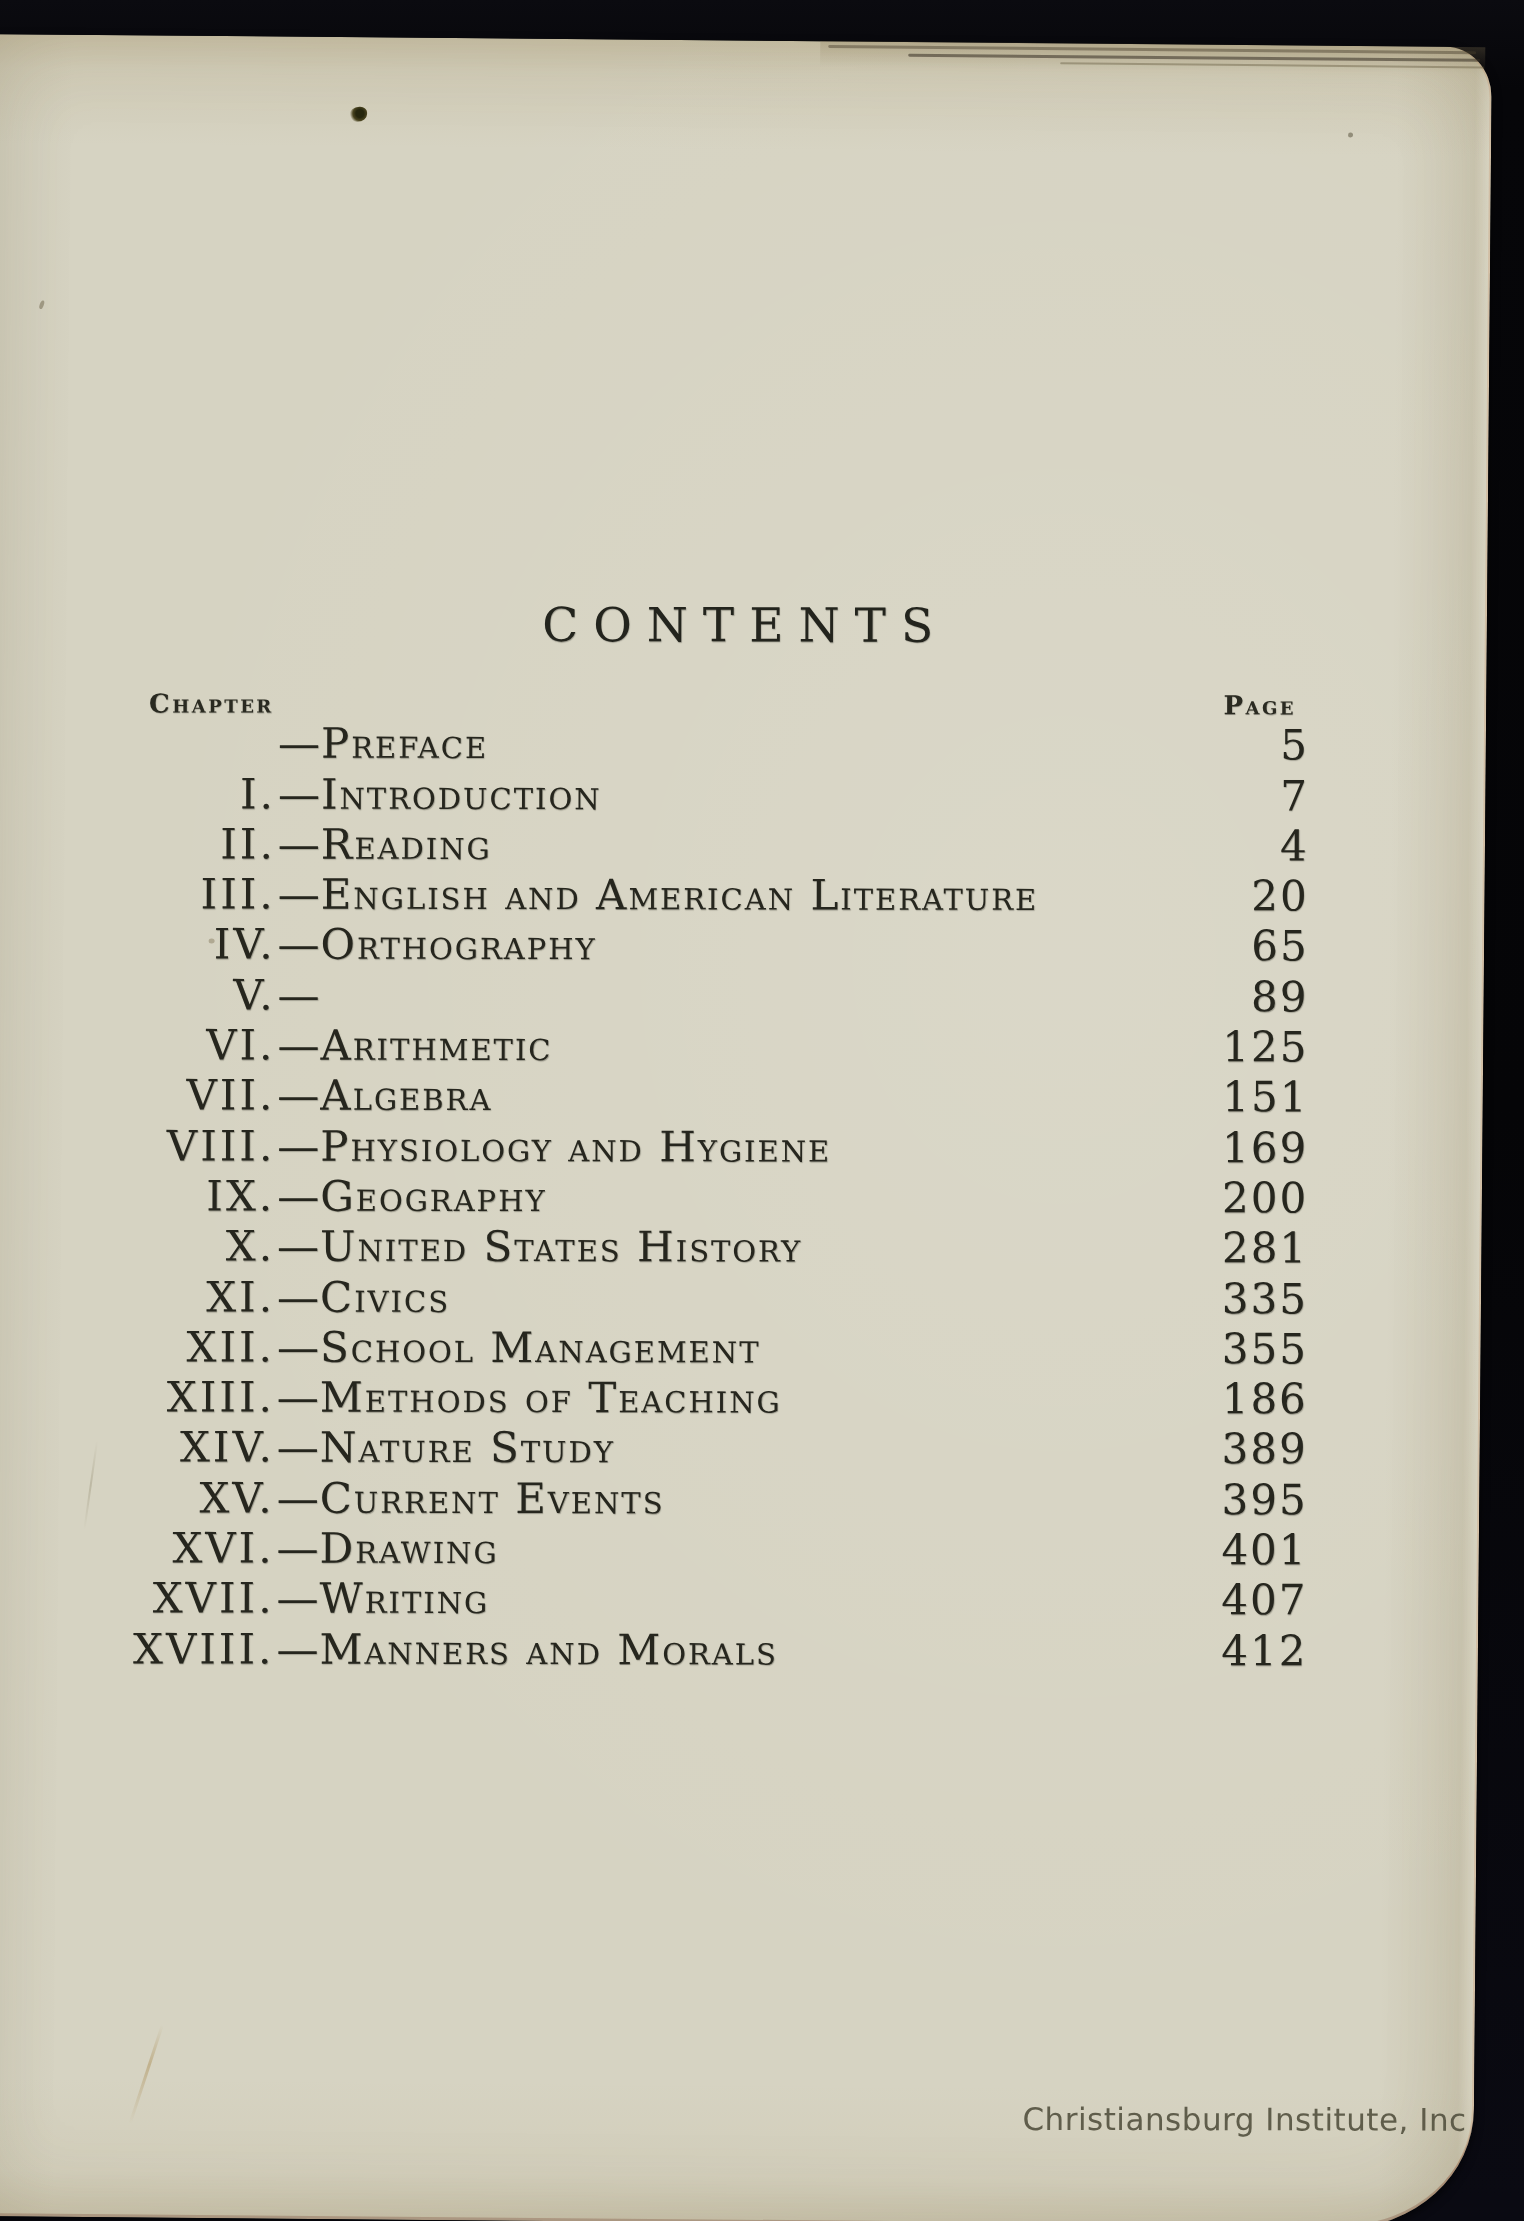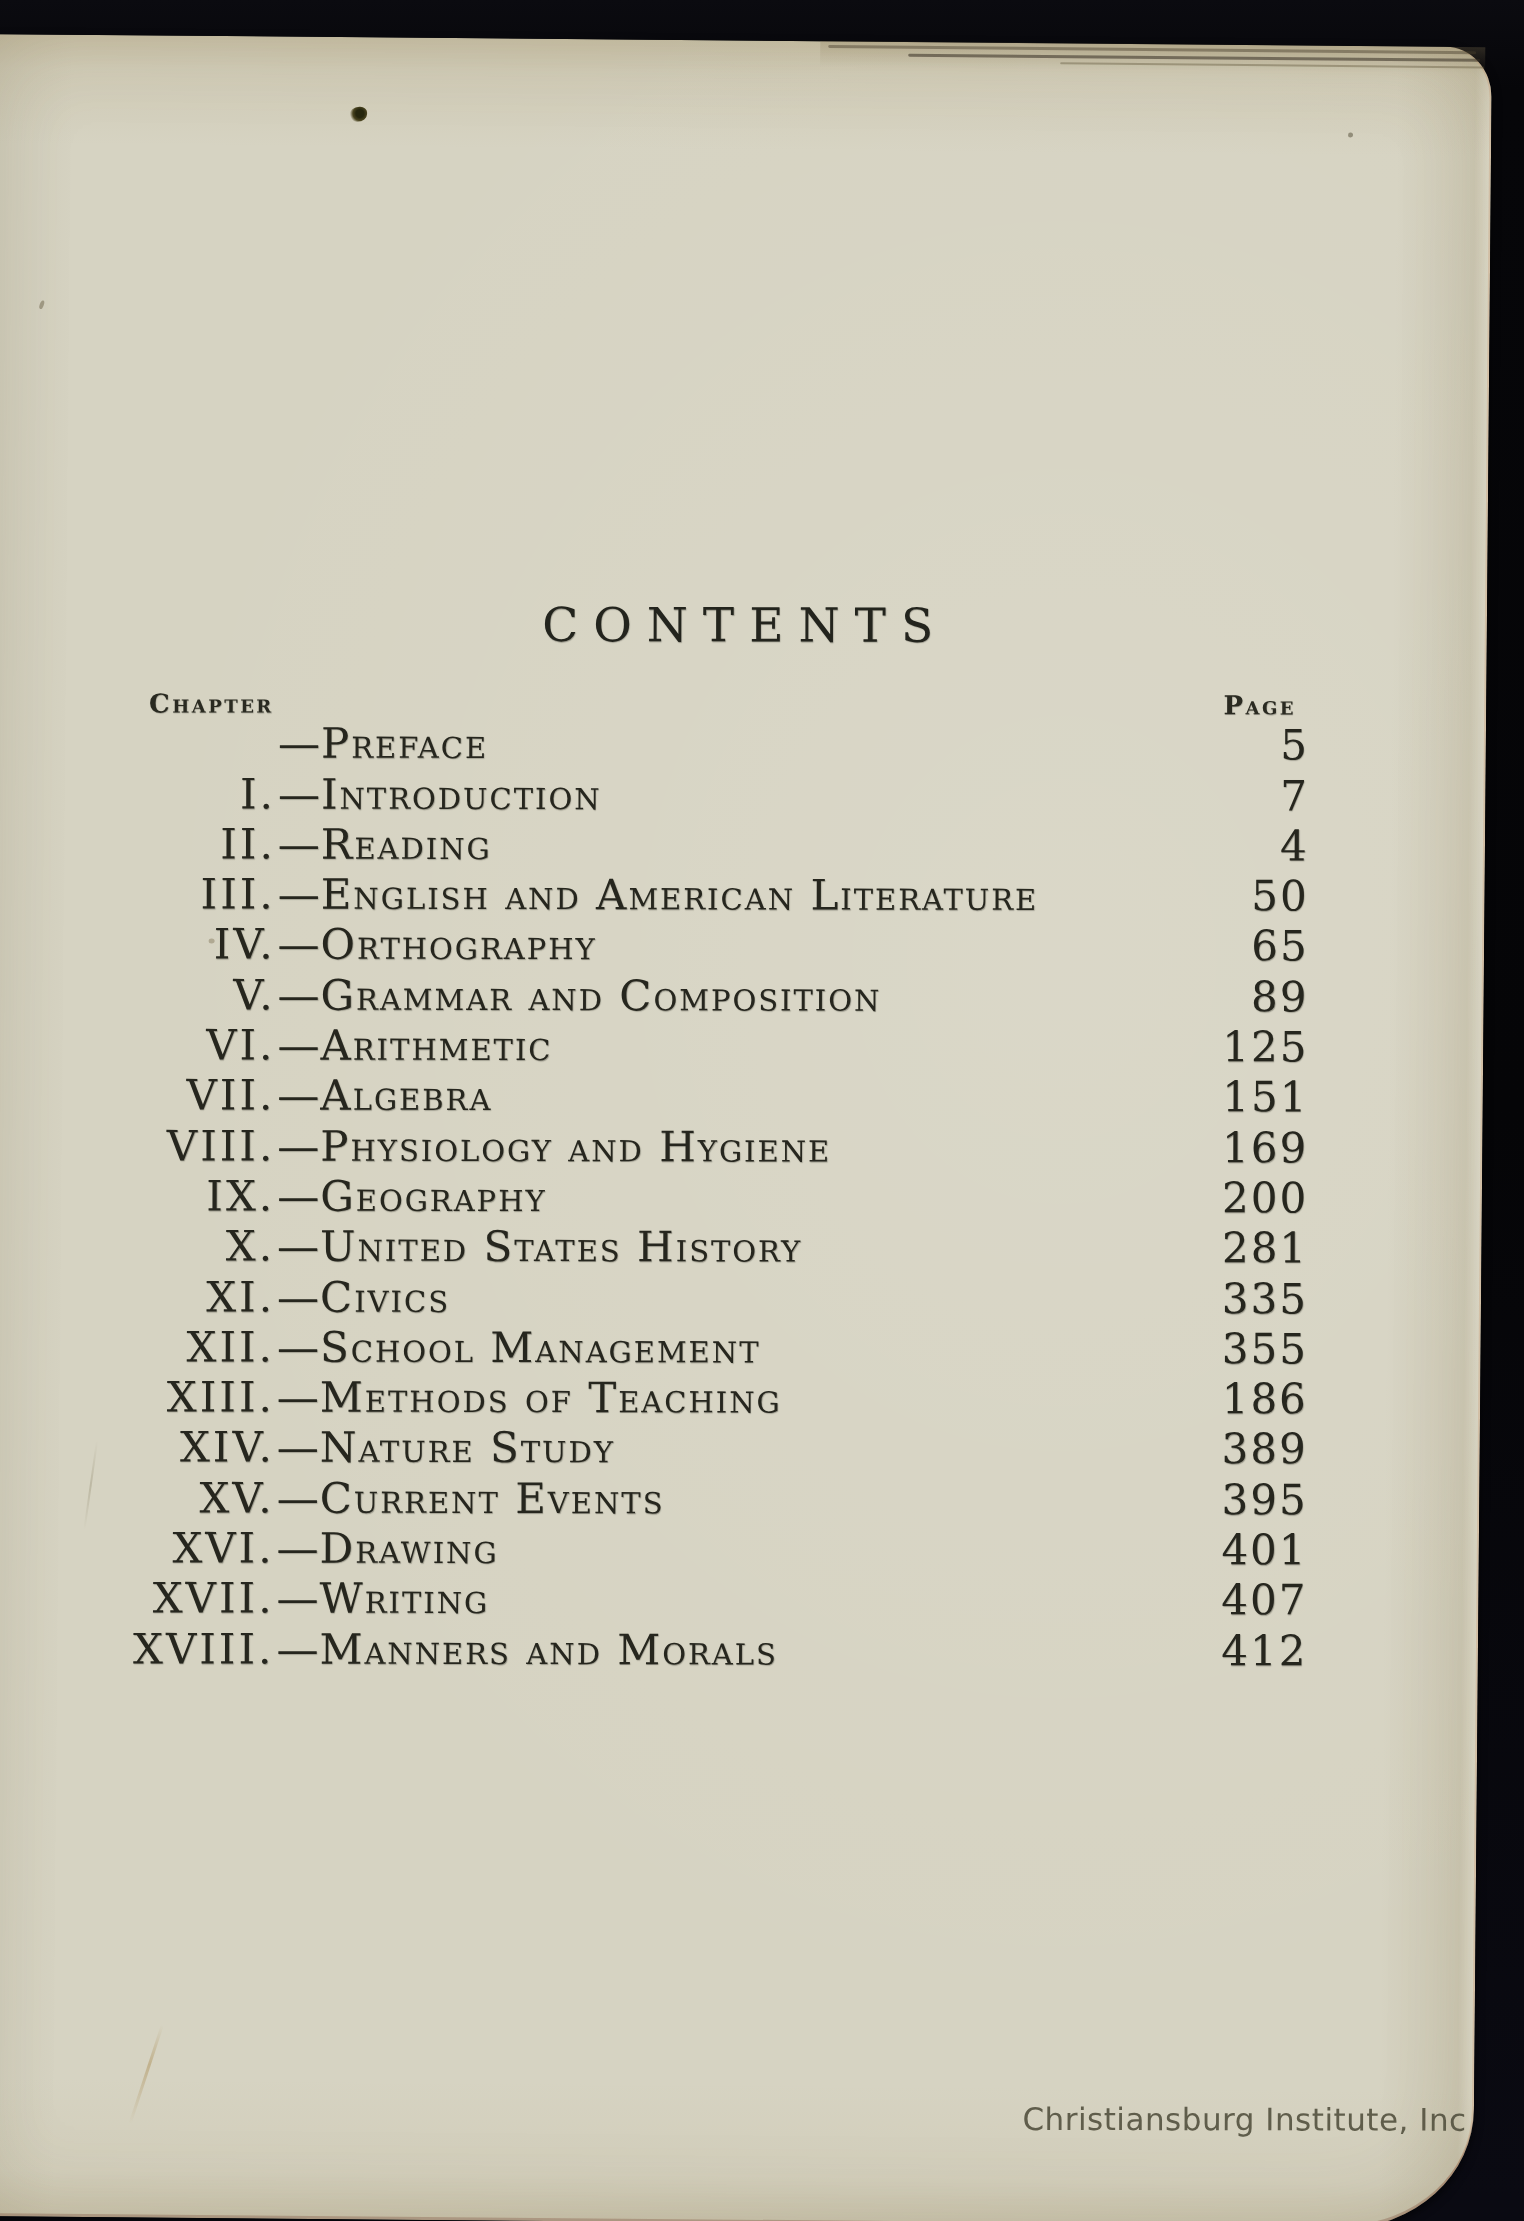--- a/index.html
+++ b/index.html
@@ -170,35 +170,34 @@
     <span class="title">Reading</span>
     <span class="leader"></span>
     <span class="pageno">4</span>
   </div>
 
   <div class="toc-row">
     <span class="num">III.</span>
     <span class="dash">—</span>
     <span class="title">English and American Literature</span>
     <span class="leader"></span>
-    <span class="pageno">50</span>
+    <span class="pageno">20</span>
   </div>
 
   <div class="toc-row">
     <span class="num">IV.</span>
     <span class="dash">—</span>
     <span class="title">Orthography</span>
     <span class="leader"></span>
     <span class="pageno">65</span>
   </div>
 
   <div class="toc-row">
     <span class="num">V.</span>
     <span class="dash">—</span>
-    <span class="title">Grammar and Composition</span>
     <span class="leader"></span>
     <span class="pageno">89</span>
   </div>
 
   <div class="toc-row">
     <span class="num">VI.</span>
     <span class="dash">—</span>
     <span class="title">Arithmetic</span>
     <span class="leader"></span>
     <span class="pageno">125</span>

